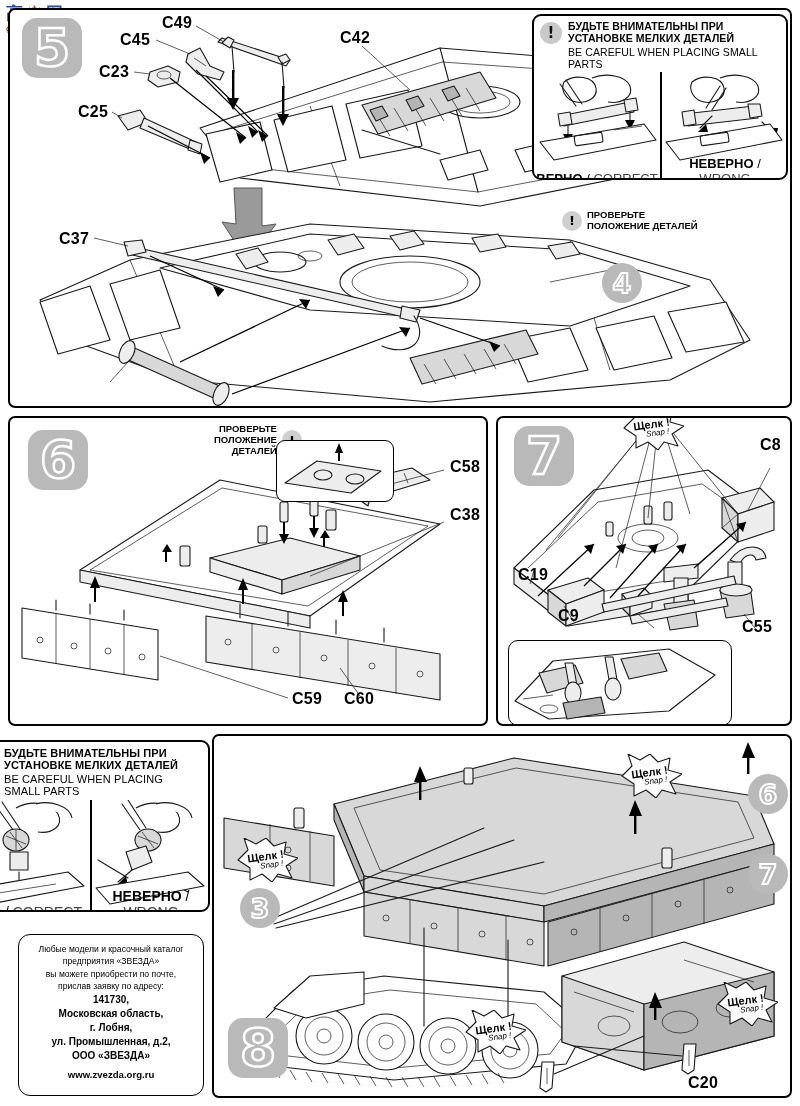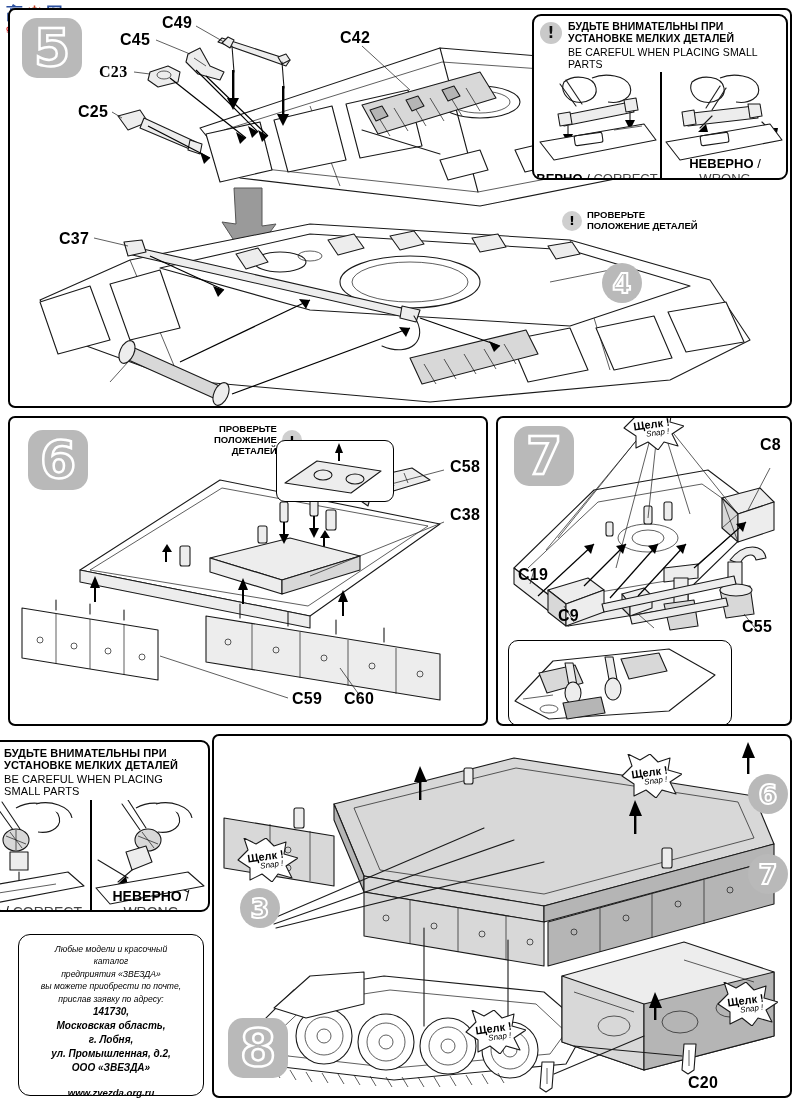--- a/index.html
+++ b/index.html
@@ -56,24 +56,24 @@
   
   .burst{position:absolute;width:64px;height:44px;}
   .burst .bt{position:absolute;left:0;top:0;width:100%;height:100%;
       display:flex;align-items:center;justify-content:center;flex-direction:column;
       transform:rotate(-8deg);}
   .burst .b1{font-weight:bold;font-size:11px;line-height:1;}
   .burst .b2{font-size:8px;font-style:italic;line-height:1;margin-left:10px;}
 
   
   .addr{position:absolute;border:1.6px solid #000;border-radius:12px;background:#fff;
-      box-sizing:border-box;padding:8px 18px;text-align:center;font-style:italic;}
+      box-sizing:border-box;padding:8px 18px;text-align:center;}
   .addr .a1{font-size:8.6px;line-height:1.45;}
   .addr .a2{font-size:10px;font-weight:bold;line-height:1.4;}
-  .addr .a3{font-size:9.6px;font-weight:bold;margin-top:12px;}
+  .addr .a3{font-size:9.6px;font-weight:bold;margin-top:6px;}
 
   
   .wm{position:absolute;left:6px;top:4px;width:60px;height:48px;}
   .wm .row1{display:flex;gap:2px;align-items:center;}
   .wm .han{font-family:"DejaVu Sans", sans-serif;font-size:17px;font-weight:bold;
       color:#2b4f9e;line-height:1;}
   .wm .gear{width:19px;height:19px;position:relative;}
   .wm .dom{font-family:"DejaVu Sans Mono", monospace;font-size:7.5px;font-weight:bold;
       color:#d22;letter-spacing:-.3px;margin-top:1px;}
 
@@ -267,21 +267,21 @@
         </g>
       </g>
     </svg>
 
     <div class="step-badge badge-lg" style="left:12px;top:8px;">
       <span>5</span>
     </div>
 
     <div class="plabel" style="left:152px;top:4px;">C49</div>
     <div class="plabel" style="left:110px;top:21px;">C45</div>
-    <div class="plabel" style="left:89px;top:53px;font-family:Liberation Serif, serif;">C23</div>
+    <div class="plabel" style="left:89px;top:53px;">C23</div>
     <div class="plabel" style="left:68px;top:93px;">C25</div>
     <div class="plabel" style="left:330px;top:19px;text-align:center;">C42</div>
     <div class="plabel" style="left:49px;top:220px;">C37</div>
     <div class="plabel" style="left:73px;top:354px;margin-top:40px;">C13</div>
 
     <svg style="position:absolute;left:0;top:0;" width="784" height="400">
       <g class="ln-t" stroke-width="1">
         <path d="M186 16 L214 32"></path>
         <path d="M146 30 L180 44"></path>
         <path d="M124 62 L140 64"></path>

